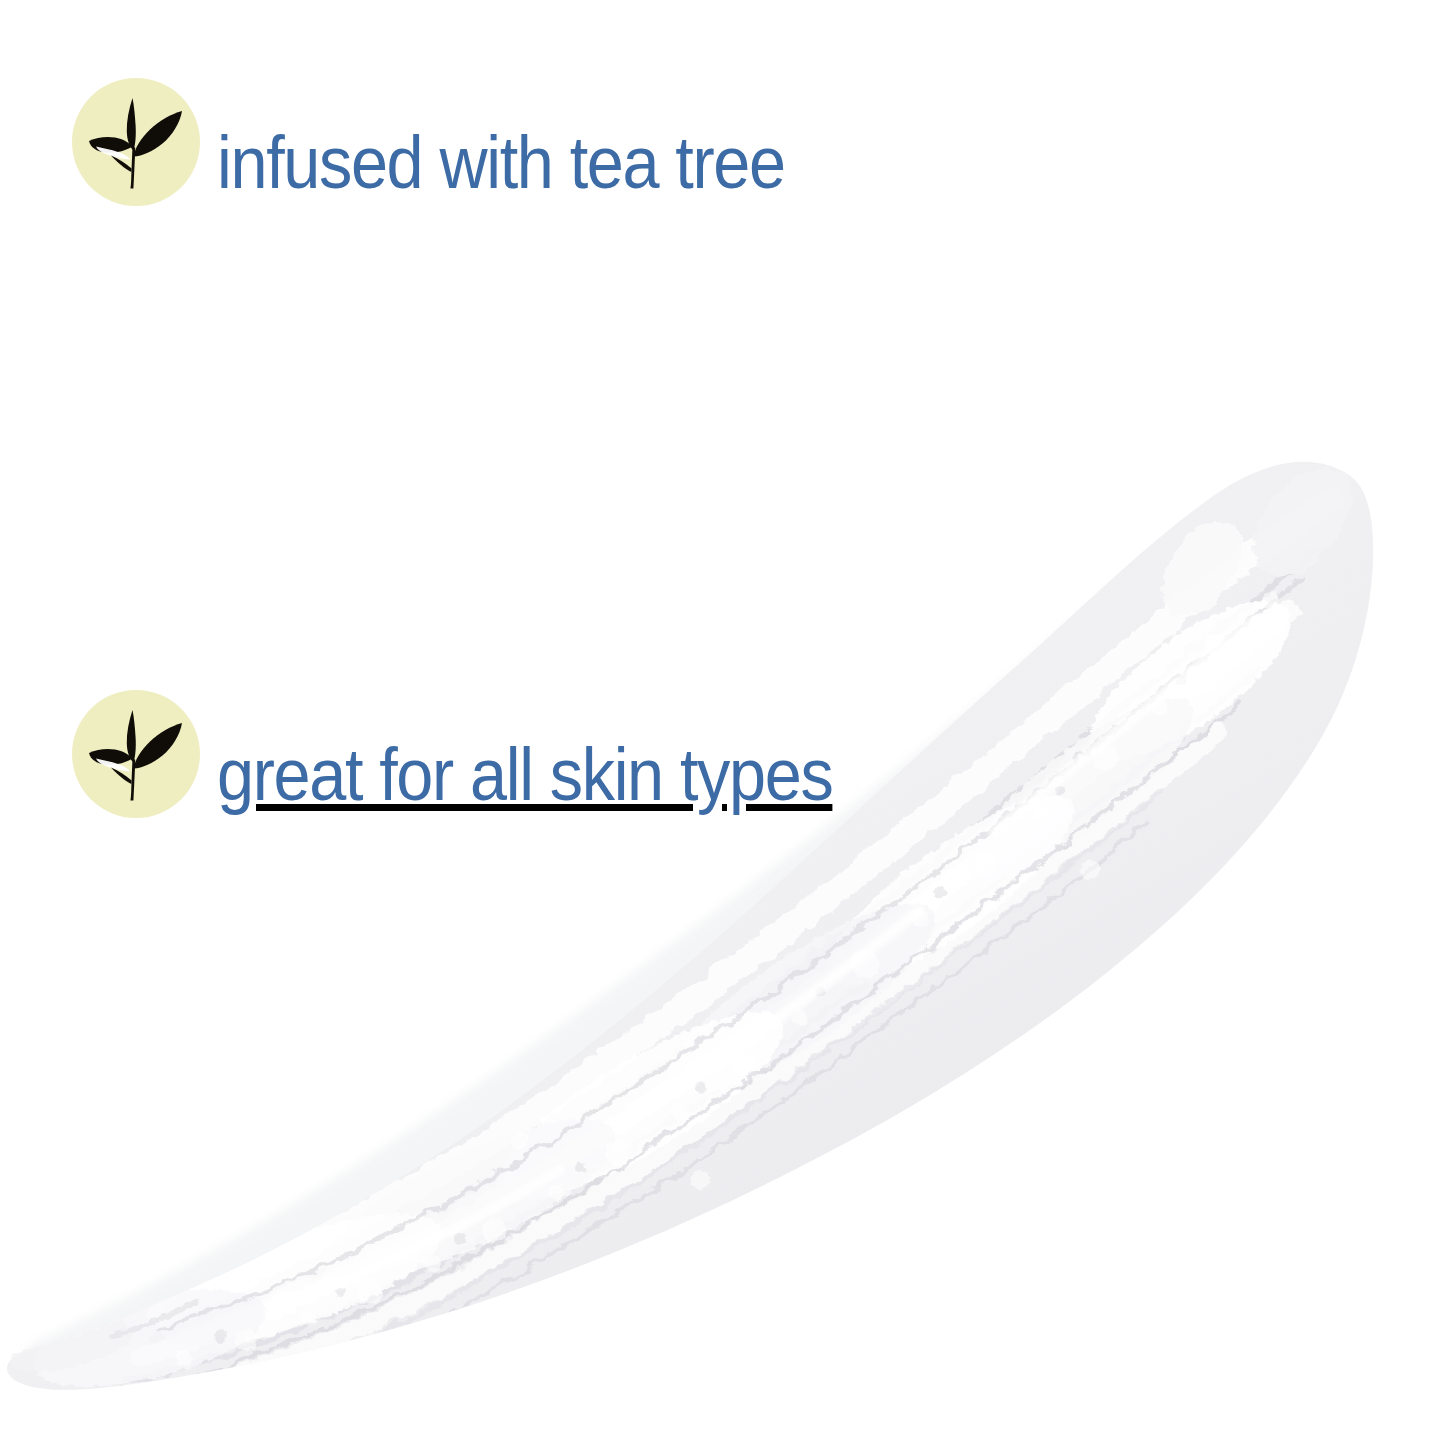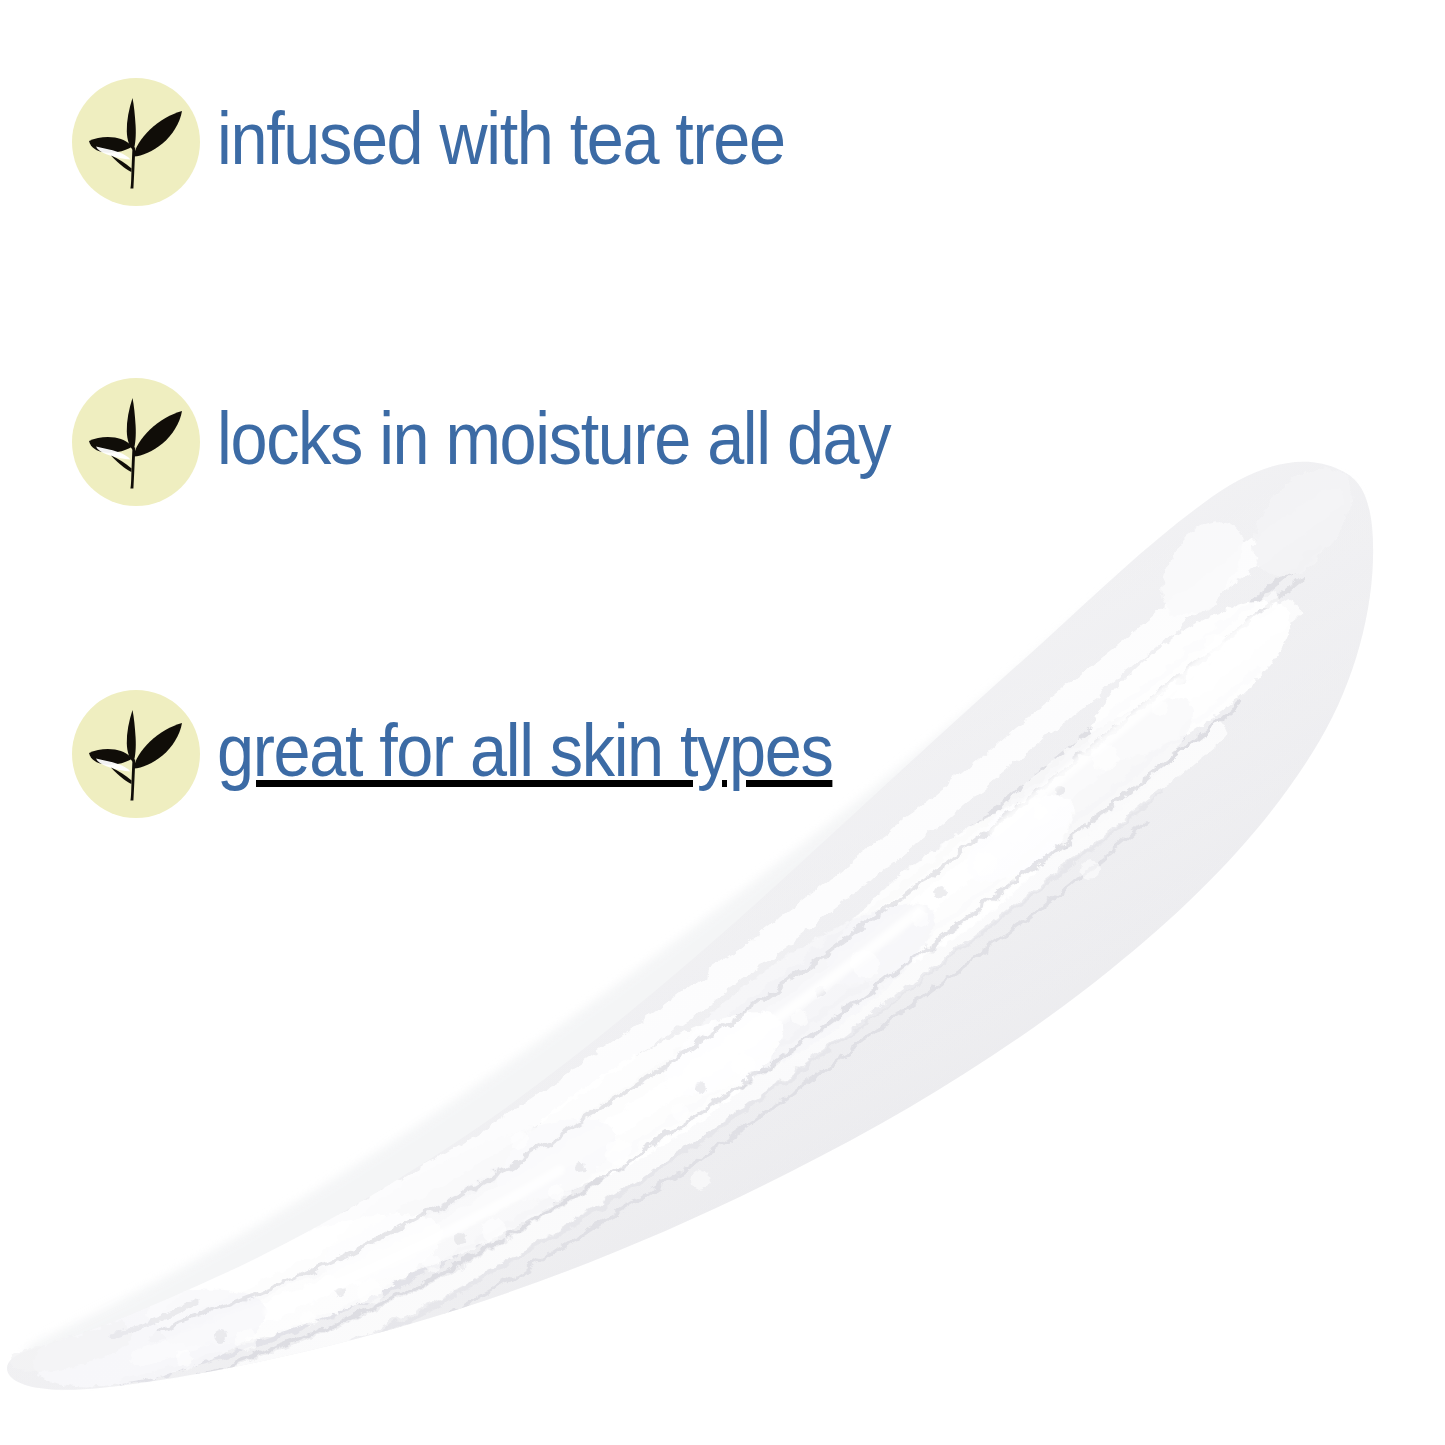--- a/index.html
+++ b/index.html
@@ -23,21 +23,21 @@
     width:1445px; height:1005px;
     pointer-events:none;
   }
   .swatch-layer svg { display:block; width:100%; height:100%; }
 
   
   .feature-row {
     position:absolute;
     left:72px;
     display:flex;
-    align-items:center;
+    align-items:flex-end;
   }
   .feature-row.r1 { top:78px; }
   .feature-row.r2 { top:378px; }
   .feature-row.r3 { top:690px;text-decoration:underline; }
 
   .badge {
     position:relative;
     width:128px; height:128px;
     border-radius:50%;
     background:#EFEEC0;
@@ -243,42 +243,20 @@
           <path d="M59.6,90.5 C53,85 46,80.5 39,77.5 C42.5,81.5 47,85.5 52,89.5
                    C55,91.8 57.6,93.2 59.4,94 Z"></path>
 
           <path d="M60.8,48 C60.5,42 60.2,35 60,29" fill="none" stroke="#100D08" stroke-width="1.4"></path>
         </g>
       </svg>
     </span>
     <span class="feature-text">infused with tea tree</span>
   </div>
 
-  <div class="feature-row r2">
-    <span class="badge">
-      <svg viewBox="0 0 128 128" aria-hidden="true">
-        <g fill="#100D08">
-          <path d="M60.5,20 C57,31 54.5,42.5 54.8,53.5 C55,62 57.5,69 61.5,72.5
-                   C63.5,66.5 64.2,57.5 63.6,47.5 C63,37.5 62,27.5 60.5,20 Z"></path>
-          <path d="M110,33 C99,36 87.5,42.5 78,51.5 C68.5,60.5 62.5,70.5 61.8,78.5
-                   C70,78 81,73.5 90.5,65.5 C100.5,57 108,45 110,33 Z"></path>
-          <path d="M17,63 C24.5,59.5 34,58 43,59.5 C51.5,61 57.5,64.5 59.5,69
-                   C53,73 43,75.5 33.5,74.5 C24.5,73.5 18.5,69.5 17,63 Z"></path>
-          <path d="M24,68.5 C31,70 39,71.5 46,74 C52,76 56,78.5 58.5,81.5
-                   C52,81 43,79.5 35,76.5 C29,74.2 25.2,71.5 24,68.5 Z" fill="#ffffff" opacity="0.95"></path>
-          <path d="M60.5,69 C60,79 59.6,90 59.2,101 C59,106 58.8,108.5 58.4,110.5
-                   L61.4,110.5 C61.8,104 62.2,95 62.6,86 C63,79 63.1,73.5 63.2,69.5 Z"></path>
-          <path d="M59.6,90.5 C53,85 46,80.5 39,77.5 C42.5,81.5 47,85.5 52,89.5
-                   C55,91.8 57.6,93.2 59.4,94 Z"></path>
-          <path d="M60.8,48 C60.5,42 60.2,35 60,29" fill="none" stroke="#100D08" stroke-width="1.4"></path>
-        </g>
-      </svg>
-    </span>
-    <span class="feature-text">locks in moisture all day</span>
-  </div>
 
   <div class="feature-row r3">
     <span class="badge">
       <svg viewBox="0 0 128 128" aria-hidden="true">
         <g fill="#100D08">
           <path d="M60.5,20 C57,31 54.5,42.5 54.8,53.5 C55,62 57.5,69 61.5,72.5
                    C63.5,66.5 64.2,57.5 63.6,47.5 C63,37.5 62,27.5 60.5,20 Z"></path>
           <path d="M110,33 C99,36 87.5,42.5 78,51.5 C68.5,60.5 62.5,70.5 61.8,78.5
                    C70,78 81,73.5 90.5,65.5 C100.5,57 108,45 110,33 Z"></path>
           <path d="M17,63 C24.5,59.5 34,58 43,59.5 C51.5,61 57.5,64.5 59.5,69

